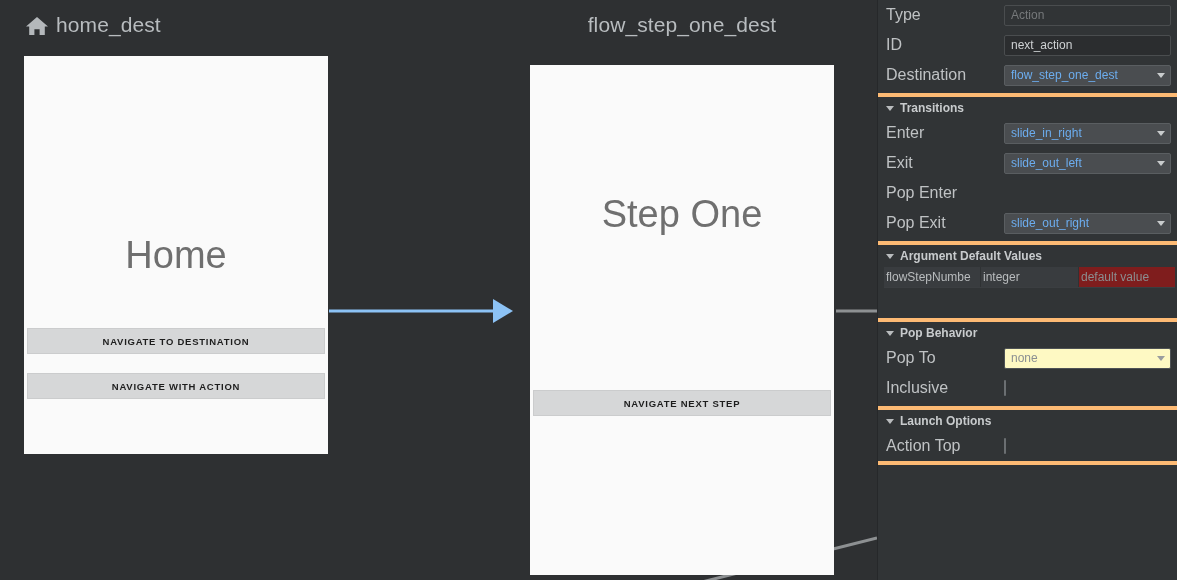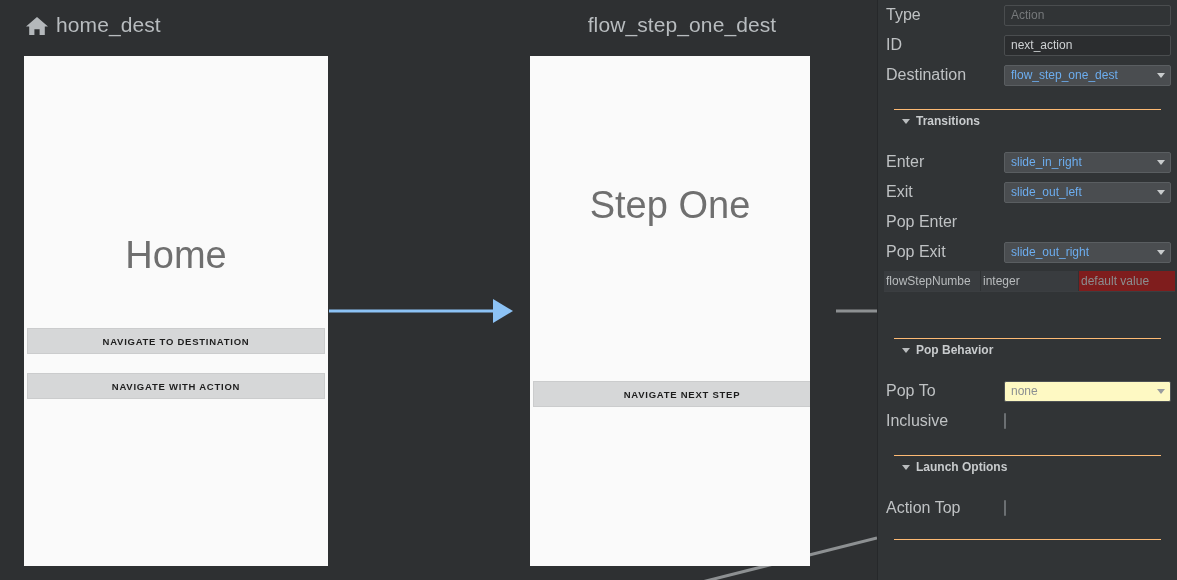--- a/index.html
+++ b/index.html
@@ -163,22 +163,22 @@
     top: 50%;
     margin-top: -2px;
     width: 0; height: 0;
     border-left: 4.5px solid transparent;
     border-right: 4.5px solid transparent;
     border-top: 5px solid #c9cccd;
   }
   .combo.muted .caret { border-top-color: #9a9d9f; }
 
   .sect {
-    margin: 16px;
-    border-top: 1px solid #fdba74;
+    margin: 0;
+    border-top: 4px solid #fdba74;
     padding: 4px 8px 3px 8px;
     display: flex;
     align-items: center;
     color: #c8cbcd;
     font-weight: bold;
     font-size: 12px;
   }
   .sect .tri {
     width: 0; height: 0;
     border-left: 4.5px solid transparent;
@@ -255,36 +255,36 @@
 
       <div class="dest-title">
         <span class="home-icon">
           <svg width="26" height="22" viewBox="0 0 26 22" aria-hidden="true">
             <path d="M13 2 L24 11.5 L20.8 11.5 L20.8 20 L15.6 20 L15.6 14.2 L10.4 14.2 L10.4 20 L5.2 20 L5.2 11.5 L2 11.5 Z" fill="#b4b8bb"></path>
           </svg>
         </span>
         <span>home_dest</span>
       </div>
 
-      <div class="dest-card" style="left:0px; top:48px; width:304px; height:510px;">
+      <div class="dest-card" style="left:0px; top:48px; width:304px; height:398px;">
         <div class="screen-label" style="top:178px; font-size:38px;">Home</div>
 
         <div class="screen-btn" style="left:3px; top:317px; width:298px; height:26px;">NAVIGATE WITH ACTION</div>
 
         <div class="screen-btn" style="left:3px; top:272px; width:298px; height:26px;">NAVIGATE TO DESTINATION</div>
       </div>
     </div>
 
     <div class="dest-group" style="left:530px; top:8px; width:304px; height:558px;">
 
       <div class="dest-title" style="left:0; width:304px; justify-content:center;">
         <span>flow_step_one_dest</span>
       </div>
 
-      <div class="dest-card" style="left:0px; top:48px; width:280px; height:510px;">
+      <div class="dest-card" style="left:0px; top:57px; width:304px; height:510px;">
         <div class="screen-label" style="top:128px; font-size:38px;">Step One</div>
 
         <div class="screen-btn" style="left:3px; top:325px; width:298px; height:26px;">NAVIGATE NEXT STEP</div>
       </div>
     </div>
 
   </div>
 
   <div id="panel">
 
@@ -362,20 +362,24 @@
       <div class="pfield">
         <div class="combo">
           <span>slide_out_right</span>
           <span class="caret"></span>
         </div>
       </div>
     </div>
 
     <div class="spacer6"></div>
 
+    <div class="sect">
+      <span class="tri"></span>
+      <span>Argument Default Values</span>
+    </div>
 
     <div class="argtable">
       <div class="argcell c1">flowStepNumbe</div>
       <div class="argcell c2">integer</div>
       <div class="argcell c3">default value</div>
     </div>
 
     <div class="spacer6"></div>
     <div class="spacer6"></div>
 

